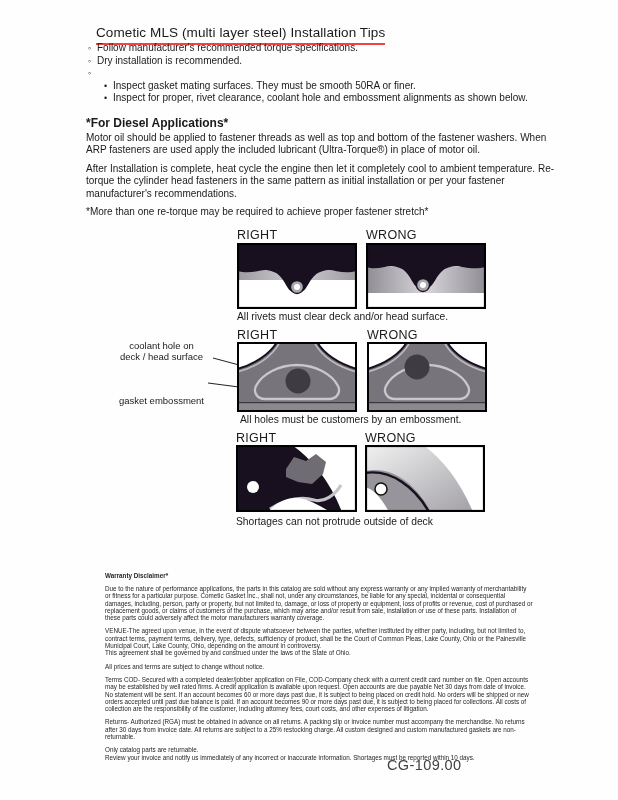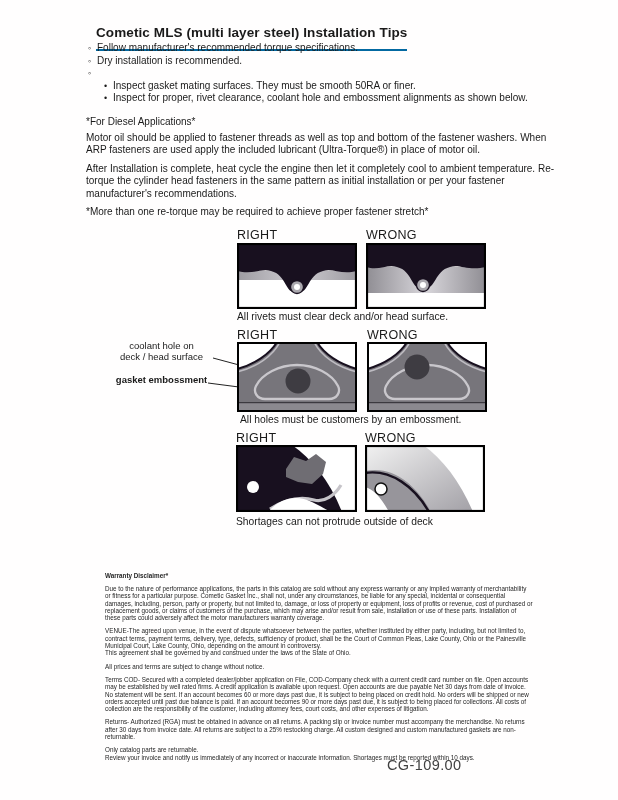--- a/index.html
+++ b/index.html
@@ -1,28 +1,28 @@
 <!DOCTYPE html>
 <html style="--ink: #1a1a1a; --legal-text: #262626; --diagram-dark: #18101f; --diagram-gray-mid: #77757b; --diagram-gray-light: #c9c7cc; --diagram-hole: #3e3c42;"><head>
 <meta charset="utf-8">
 <style>
   html,body{margin:0;padding:0;background:#ffffff;}
   .page{position:relative;width:618px;height:800px;background:#fffefe;
         font-family:"Liberation Sans", sans-serif;color:var(--ink,#1a1a1a);overflow:hidden;}
   .abs{position:absolute;}
 
-  .title{left:96px;top:25px;font-size:13.5px;font-weight:bold;
-         border-bottom:2px solid #0369a1;padding-bottom:9px;letter-spacing:.1px;}
+  .title{left:96px;top:25px;font-size:13.5px;font-weight:normal;
+         border-bottom:2px solid #ef4444;padding-bottom:3px;letter-spacing:.1px;}
 
   .bullets{left:88px;top:42px;font-size:10px;line-height:12.5px;}
   .bullet-row{display:flex;align-items:baseline;}
   .bullet-row.sub{margin-left:16px;}
   .marker{width:9px;flex:0 0 9px;font-size:9px;}
 
-  .diesel-heading{left:86px;top:116px;font-size:10px;font-weight:normal;}
+  .diesel-heading{left:86px;top:116px;font-size:12px;font-weight:bold;}
   .para{left:86px;font-size:10px;line-height:12.3px;width:470px;}
   .p1{top:132px;} .p2{top:163px;} .pnote{top:206px;}
 
   .fig-header{width:120px;text-align:left;font-size:12.5px;letter-spacing:.3px;}
   .fig-caption{font-size:10.3px;line-height:11.3px;}
 
   .legal{left:105px;top:572px;width:428px;color:var(--legal-text,#262626);}
   .legal h4{margin:0 0 6px 0;font-size:6.3px;}
   .lp{margin:0 0 6px 0;font-size:6.3px;line-height:7.3px;}
   .lp.tight{margin-bottom:0;}
@@ -103,21 +103,21 @@
 
   <div class="abs fig-caption" style="left:237px;top:311px;">All rivets must clear deck and/or head surface.</div>
 
   <div class="abs fig-header" style="left:237px;top:328px;">RIGHT</div>
   <div class="abs fig-header" style="left:367px;top:328px;">WRONG</div>
 
   <div class="abs label-block" style="top:341px;">
     <div>coolant hole on</div>
     <div>deck / head surface</div>
   </div>
-  <div class="abs label-block" style="top:375px;font-weight:bold;">gasket embossment</div>
+  <div class="abs label-block" style="top:396px;">gasket embossment</div>
 
   <svg class="abs" style="left:205px;top:350px;" width="95" height="45" viewBox="0 0 95 45">
     <line x1="8" y1="8" x2="90" y2="30" stroke="#222222" stroke-width="1"></line>
     <line x1="3" y1="33" x2="57" y2="40" stroke="#222222" stroke-width="1"></line>
   </svg>
 
   <svg class="abs" style="left:237px;top:342px;" width="120" height="70" viewBox="0 0 120 70">
     <rect width="120" height="70" fill="var(--diagram-gray-mid)"></rect>
     <rect x="0" y="60" width="120" height="1.4" fill="#3b393f"></rect>
     <rect x="0" y="61.4" width="120" height="8.6" fill="#8b898f"></rect>

